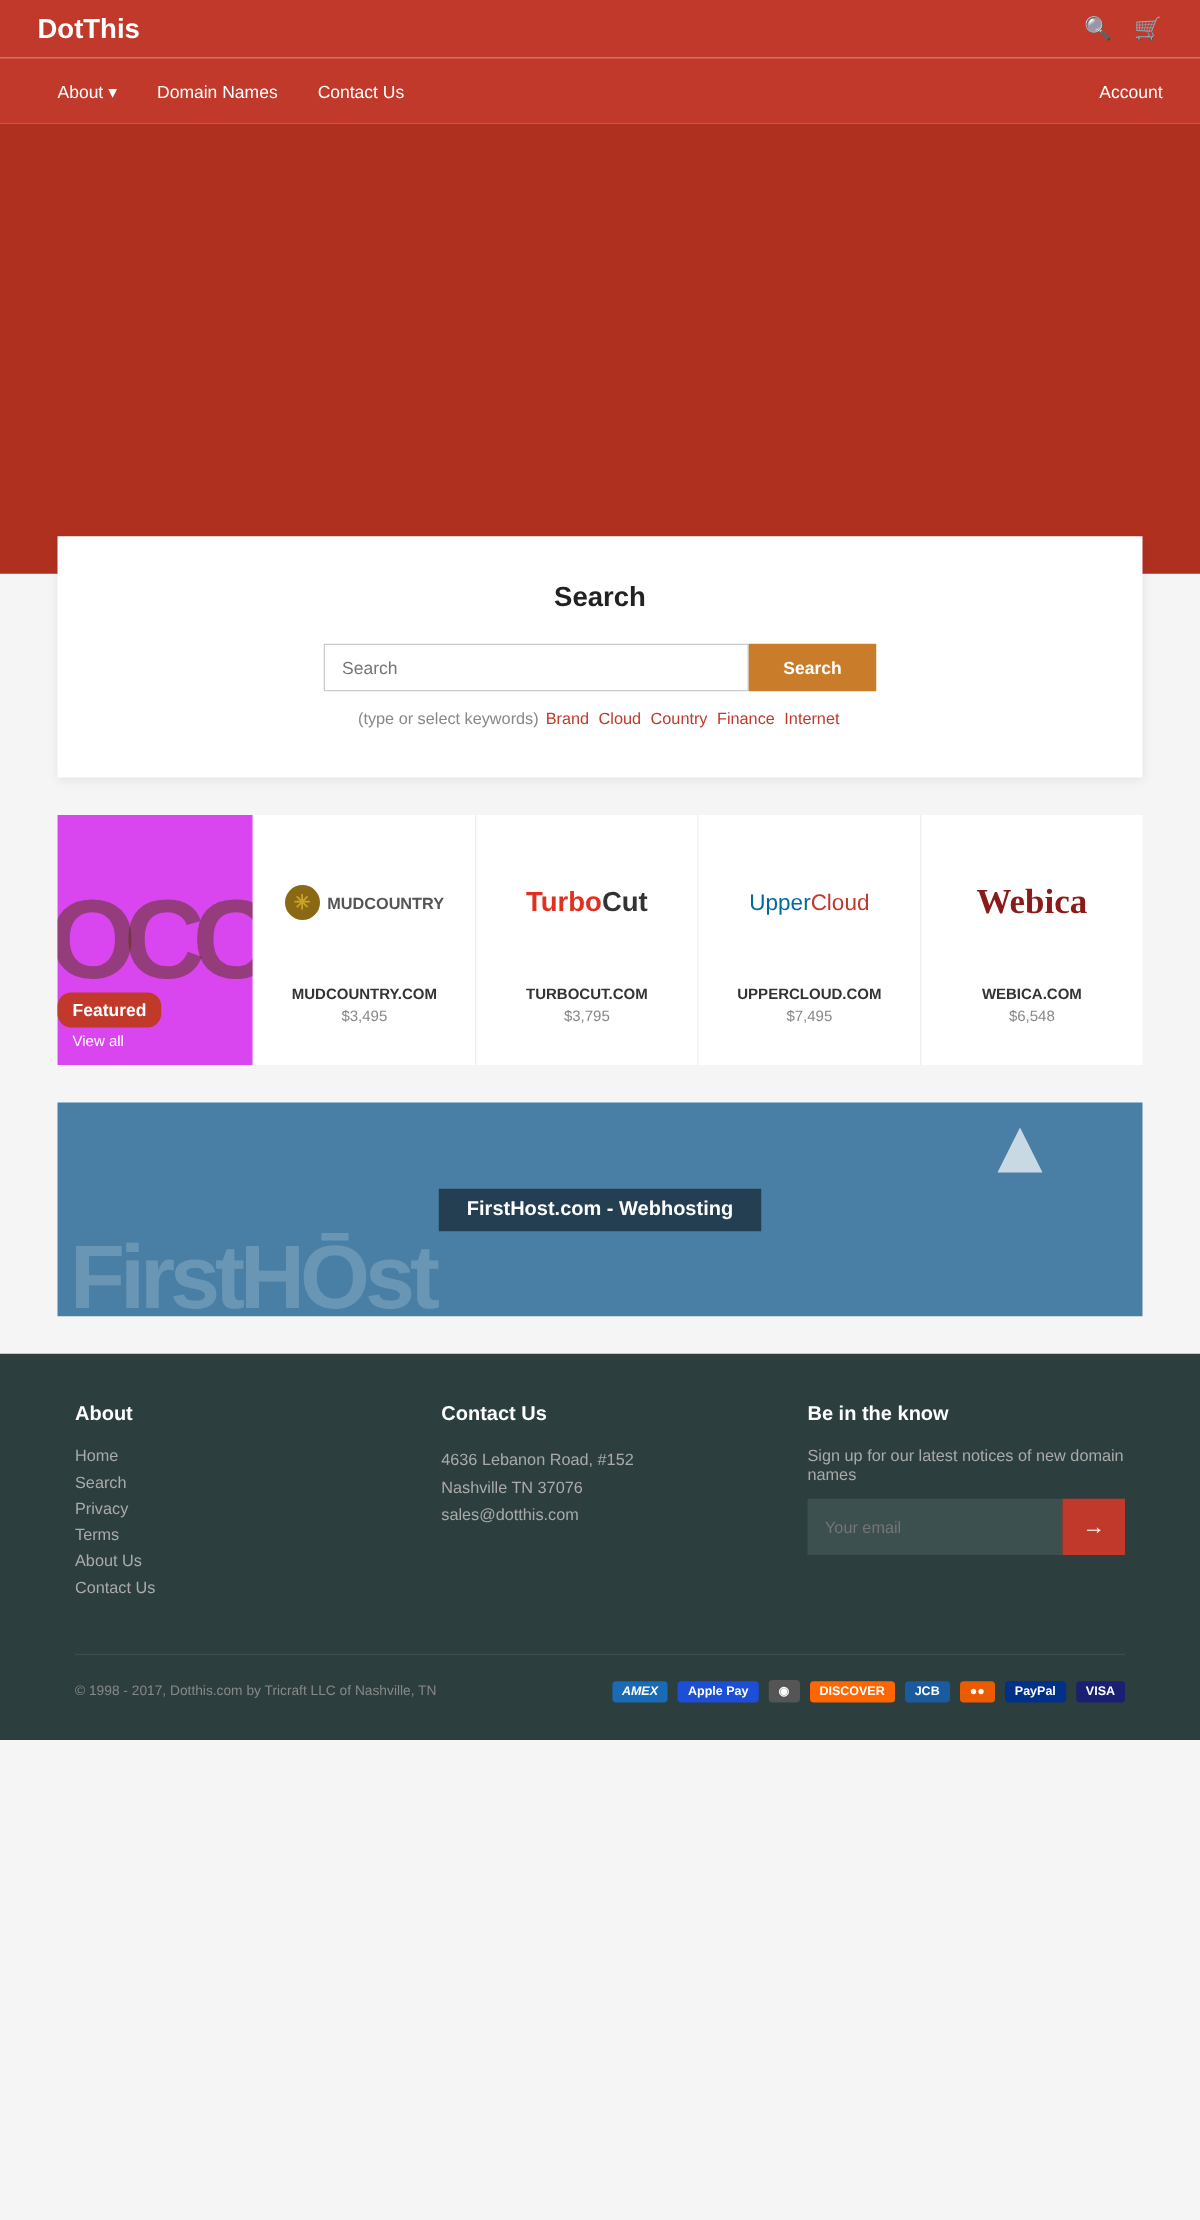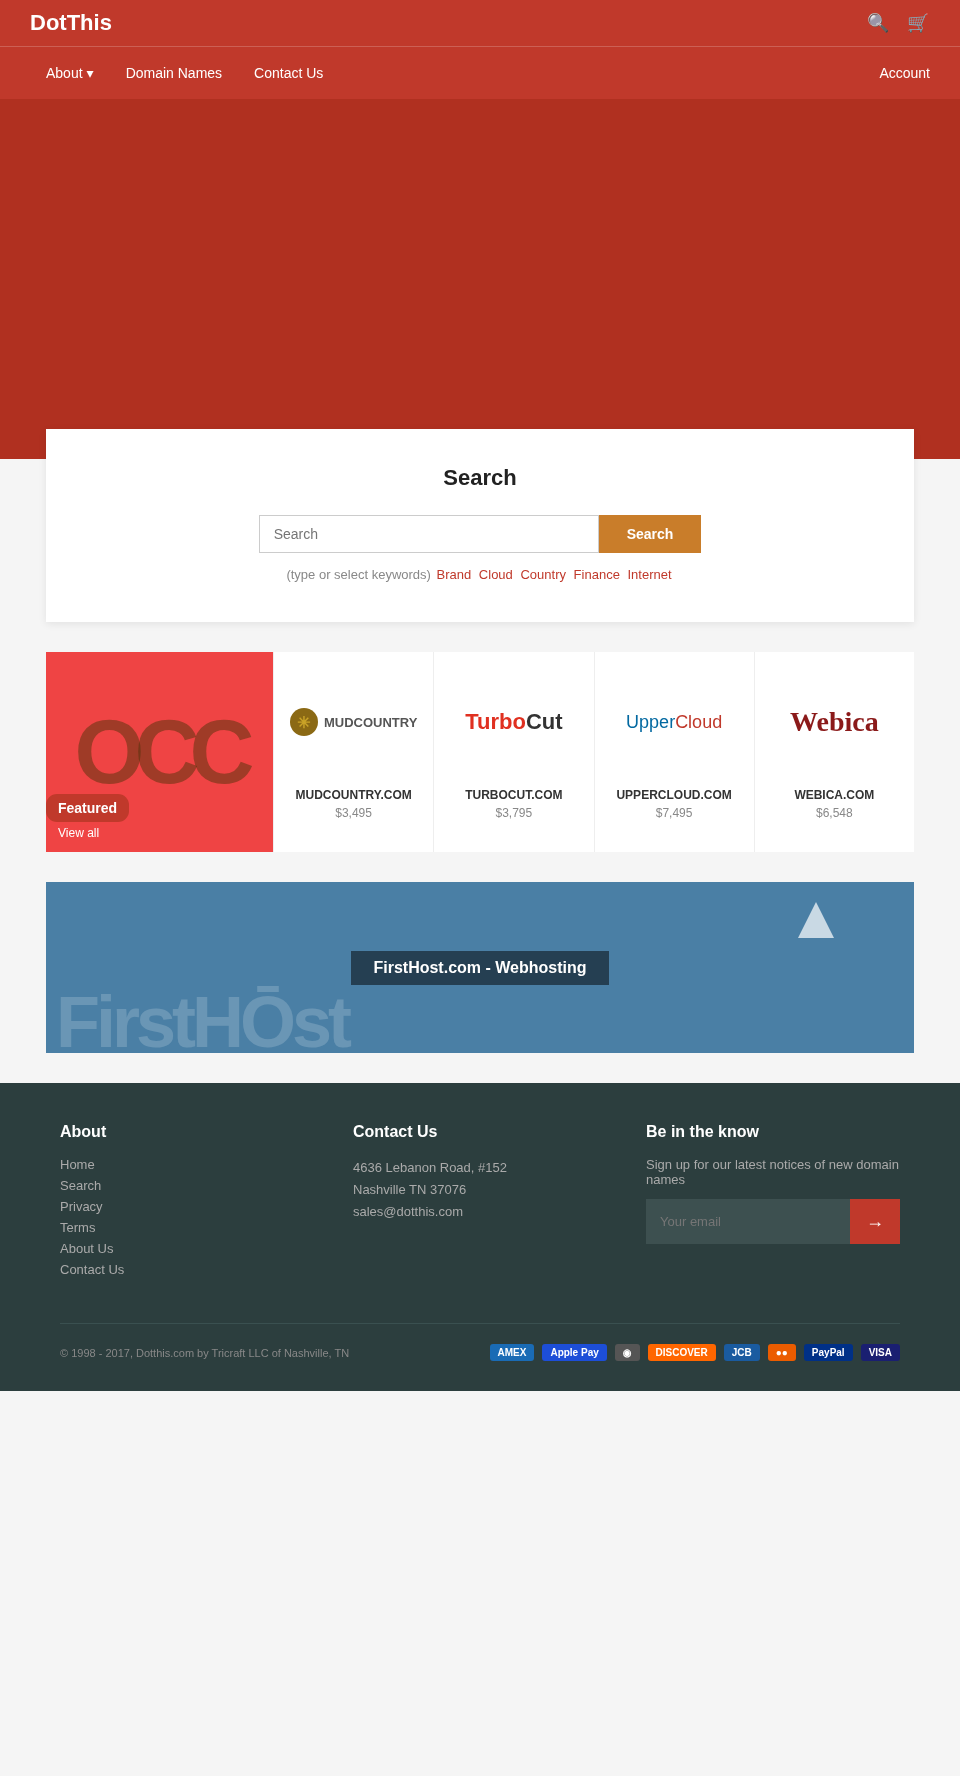--- a/index.html
+++ b/index.html
@@ -112,23 +112,23 @@
     
     .products-section {
       background: white;
       margin: 0 46px 30px;
       padding: 0;
       display: flex;
       gap: 0;
     }
 
     .featured-block {
-      width: 227px;
+      width: 156px;
       min-height: 200px;
-      background: #ef4444;
+      background: #d946ef;
       flex-shrink: 0;
       position: relative;
       display: flex;
       flex-direction: column;
       justify-content: flex-end;
     }
     .featured-block-bg {
       position: absolute;
       top: 0; left: 0; right: 0; bottom: 0;
       display: flex;
@@ -349,21 +349,21 @@
       align-items: center;
     }
     .payment-icon {
       background: #4a5e5e;
       border-radius: 3px;
       padding: 3px 8px;
       color: white;
       font-size: 10px;
       font-weight: bold;
     }
-    .payment-icon.amex { background: #1a6bb5; }
+    .payment-icon.amex { background: #1a6bb5; font-style: italic; }
     .payment-icon.applepay { background: #1d4ed8; }
     .payment-icon.diners { background: #555; }
     .payment-icon.discover { background: #f60; color: white; }
     .payment-icon.jcb { background: #1a5ba0; }
     .payment-icon.mastercard { background: #eb5c00; }
     .payment-icon.paypal { background: #003087; }
     .payment-icon.visa { background: #1a1f71; }
   </style>
 </head>
 <body>

